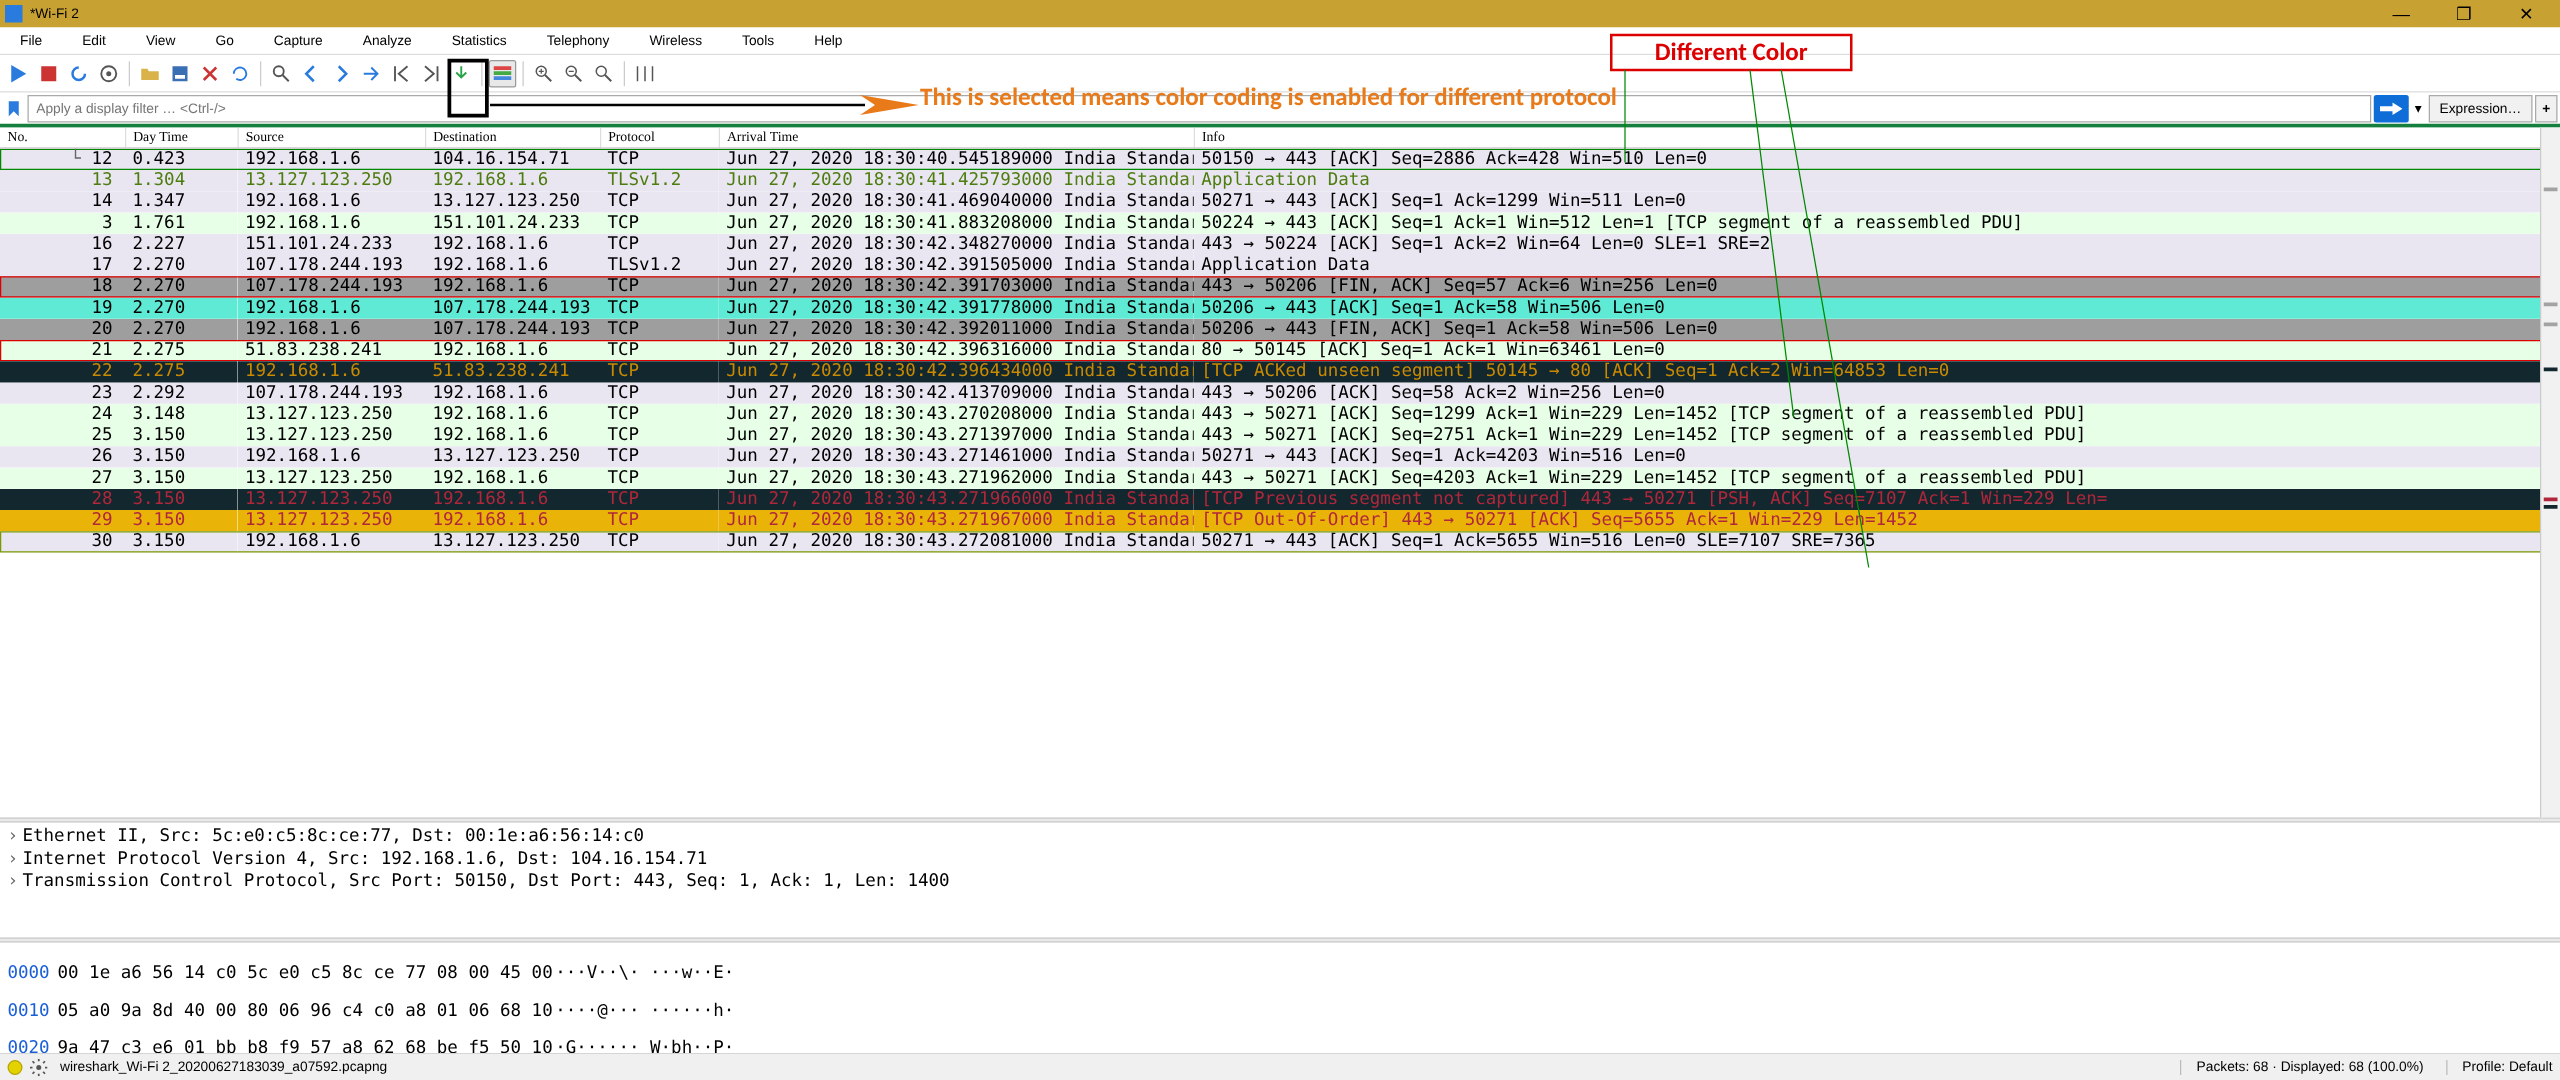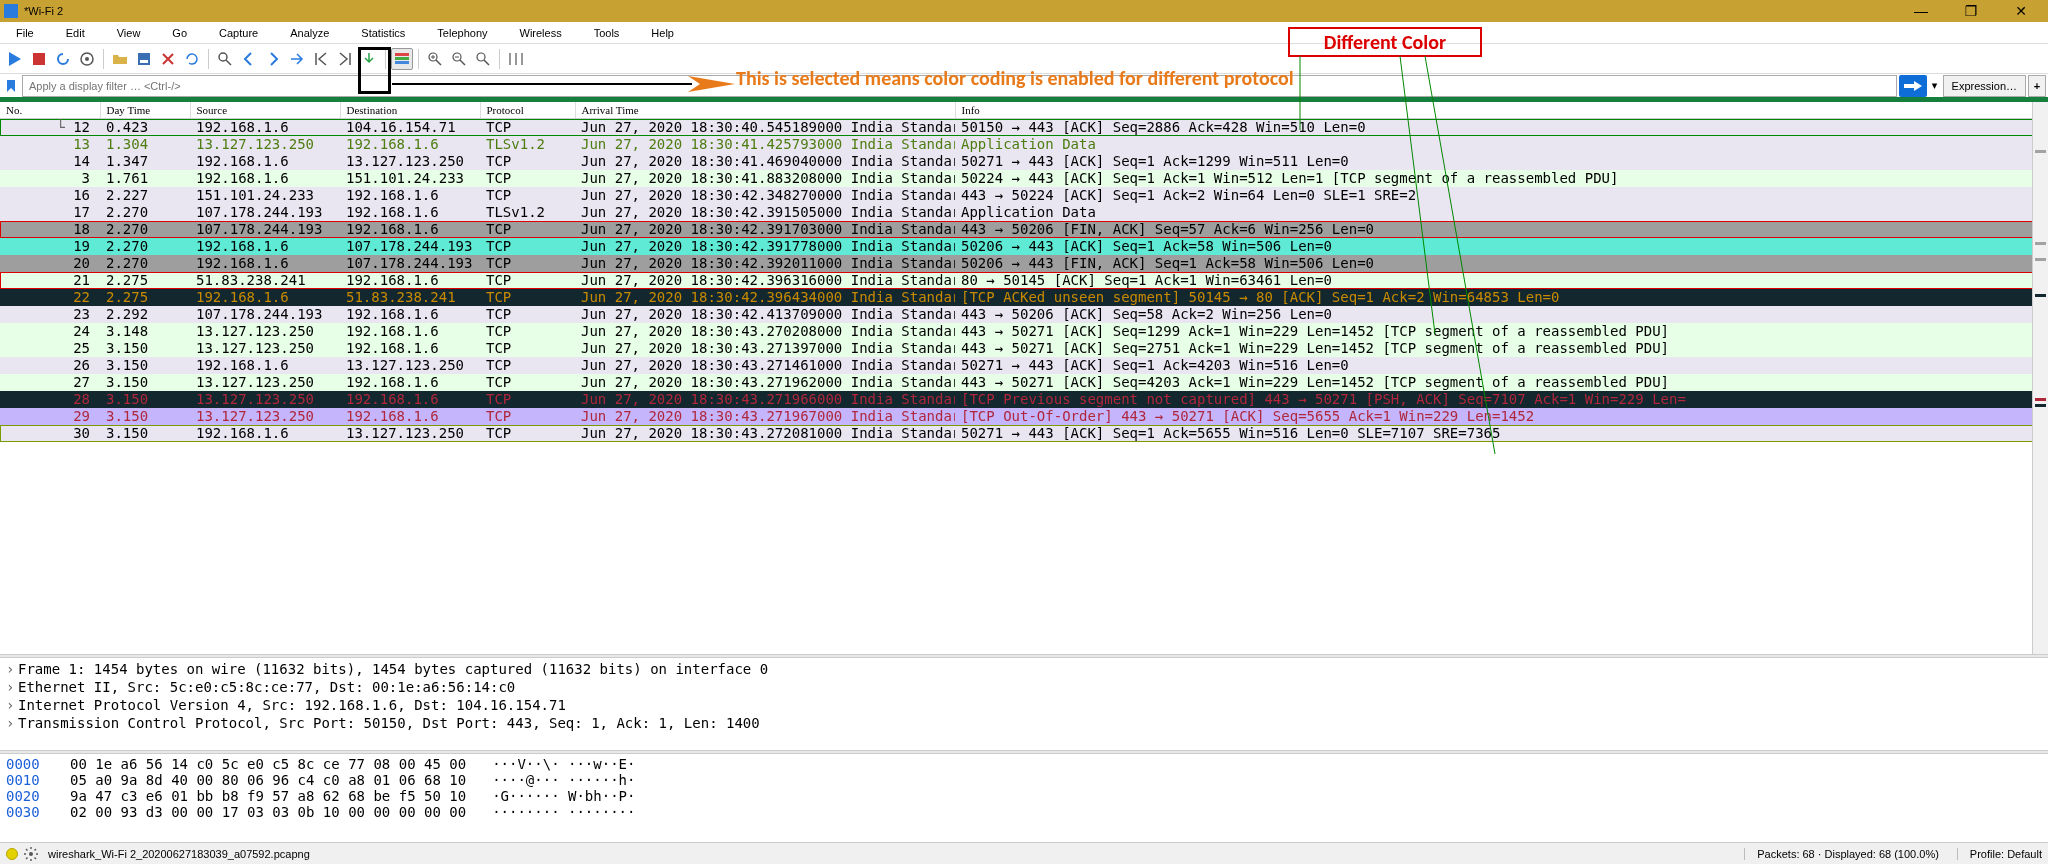--- a/index.html
+++ b/index.html
@@ -15,21 +15,21 @@
 .menubar { background: #fff; border-bottom: 1px solid #ddd; display: flex; gap: 12px; height: 22px; align-items: center; padding: 0 6px; }
 .menubar span { padding: 2px 10px; }
 
 
 .toolbar { background: #fff; height: 30px; display: flex; align-items: center; padding: 0 4px; border-bottom: 1px solid #ddd; gap: 2px; }
 .tb-btn { width: 22px; height: 22px; display: inline-flex; align-items: center; justify-content: center; border: 1px solid transparent; border-radius: 2px; }
 .tb-sep { width: 1px; height: 20px; background: #ccc; margin: 0 3px; }
 .tb-btn svg { width: 16px; height: 16px; }
 
 
-.filterbar { display: flex; align-items: center; height: 28px; border-bottom: 5px solid #15803d; padding: 0 2px; gap: 2px; }
+.filterbar { display: flex; align-items: center; height: 28px; border-bottom: 3px solid #15803d; padding: 0 2px; gap: 2px; }
 .filterbar .bm { width: 18px; height: 18px; display:flex; align-items:center; justify-content:center; border: 1px solid transparent; }
 .filterinput { flex: 1; height: 22px; border: 1px solid #aaa; padding: 0 6px; font: inherit; color: #888; background:#fff; }
 .expr-arrow { width: 28px; height: 22px; background: #0f6dd8; display:flex; align-items:center; justify-content:center; border-radius:2px; }
 .expr-btn { height: 22px; border: 1px solid #aaa; padding: 0 8px; display:flex; align-items:center; background:#f1f1f1; }
 .plus-btn { width: 18px; height: 22px; border: 1px solid #aaa; display:flex; align-items:center; justify-content:center; font-weight:bold; background:#f1f1f1; }
 
 
 .packets { flex: 1; overflow: auto; font-family: Consolas, monospace; font-size: 14px; position: relative; }
 .packets table { border-collapse: collapse; width: 100%; table-layout: fixed; }
 .packets thead th { background: #fff; border-right: 1px solid #ddd; border-bottom: 1px solid #ccc; text-align: left; padding: 2px 6px; font-weight: normal; font-family: "Segoe UI"; font-size:11px; }
@@ -39,21 +39,21 @@
 
 .splitter { height: 4px; background: #e8e8e8; border-top: 1px solid #ccc; border-bottom: 1px solid #ccc; }
 
 
 .details { height: 92px; overflow: auto; font-family: Consolas, monospace; font-size: 14px; padding: 2px 6px; }
 .details div { padding: 1px 0; }
 .details .ex::before { content: '›'; display:inline-block; width:12px; color:#666; }
 
 
 .hexpane { height: 88px; overflow: auto; font-family: Consolas, monospace; font-size: 14px; padding: 2px 6px; background:#fff; }
-.hexpane .hexline { display:flex; gap:26px; }
+.hexpane .hexline { display:flex; gap:2px;margin-top:14px; }
 .hexpane .off { color:#1a5fd8; width:38px; }
 
 
 .statusbar { height: 22px; background: #f0f0f0; border-top: 1px solid #ccc; display: flex; align-items: center; padding: 0 6px; font-size: 11px; }
 .status-led { width: 12px; height: 12px; border-radius:50%; background: #e3d200; border:1px solid #b5a500; margin-right:6px; }
 .status-gear { width:14px; height:14px; margin-right:10px; }
 .status-right { margin-left: auto; display:flex; gap:18px; align-items:center; }
 .status-right > div { border-left:1px solid #bbb; padding-left:12px; height:100%; display:flex; align-items:center; }
 
 
@@ -398,21 +398,21 @@
         </tr>
         <tr style="background: rgb(18, 39, 46); color: rgb(176, 39, 59);">
           <td style="text-align: right; padding-right: 10px;">28</td>
           <td>3.150</td>
           <td>13.127.123.250</td>
           <td>192.168.1.6</td>
           <td>TCP</td>
           <td>Jun 27, 2020 18:30:43.271966000 India Standard Time</td>
           <td>[TCP Previous segment not captured] 443 → 50271 [PSH, ACK] Seq=7107 Ack=1 Win=229 Len=</td>
         </tr>
-        <tr style="background: #c4b5fd; color: rgb(176, 39, 59);">
+        <tr style="background: #eab308; color: rgb(176, 39, 59);">
           <td style="text-align: right; padding-right: 10px;">29</td>
           <td>3.150</td>
           <td>13.127.123.250</td>
           <td>192.168.1.6</td>
           <td>TCP</td>
           <td>Jun 27, 2020 18:30:43.271967000 India Standard Time</td>
           <td>[TCP Out-Of-Order] 443 → 50271 [ACK] Seq=5655 Ack=1 Win=229 Len=1452</td>
         </tr>
         <tr style="background: rgb(233, 230, 242); color: rgb(0, 0, 0); box-shadow: rgb(122, 155, 0) 0px 0px 0px 1px inset;">
           <td style="text-align: right; padding-right: 10px;">30</td>
@@ -431,21 +431,20 @@
   <div style="top:156px; background:#a3a3a3;"></div>
   <div style="top:192px; background:#12272e;"></div>
   <div style="top:296px; background:#b0273b;"></div>
   <div style="top:302px; background:#12272e;"></div>
 </div>
 </div>
 
 <div class="splitter"></div>
 
 <div class="details">
-<div class="ex">Frame 1: 1454 bytes on wire (11632 bits), 1454 bytes captured (11632 bits) on interface 0</div>
 <div class="ex">Ethernet II, Src: 5c:e0:c5:8c:ce:77, Dst: 00:1e:a6:56:14:c0</div>
 <div class="ex">Internet Protocol Version 4, Src: 192.168.1.6, Dst: 104.16.154.71</div>
 <div class="ex">Transmission Control Protocol, Src Port: 50150, Dst Port: 443, Seq: 1, Ack: 1, Len: 1400</div>
 </div>
 
 <div class="splitter"></div>
 
 <div class="hexpane" id="hexpane">
     <div class="hexline">
       <span class="off">0000</span>

